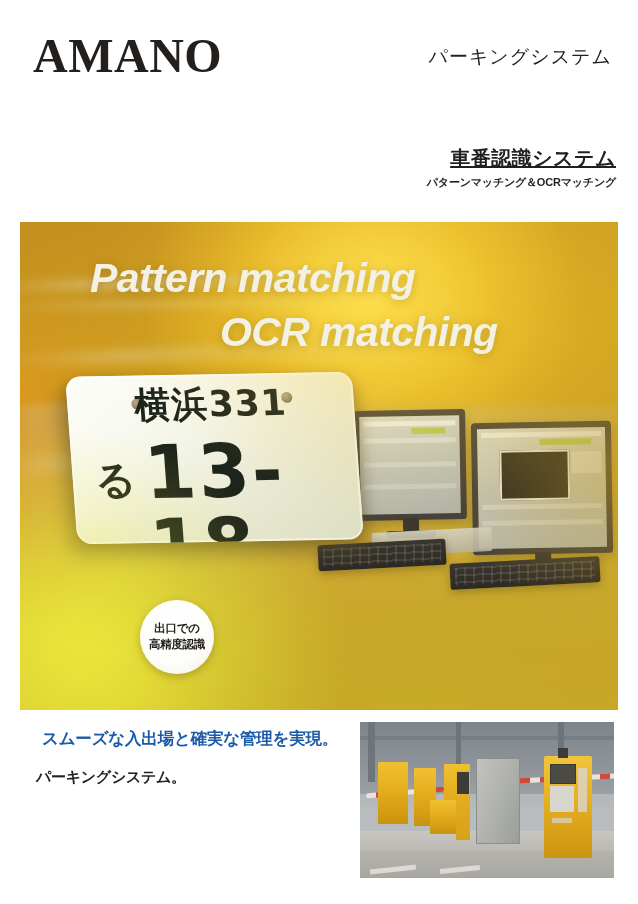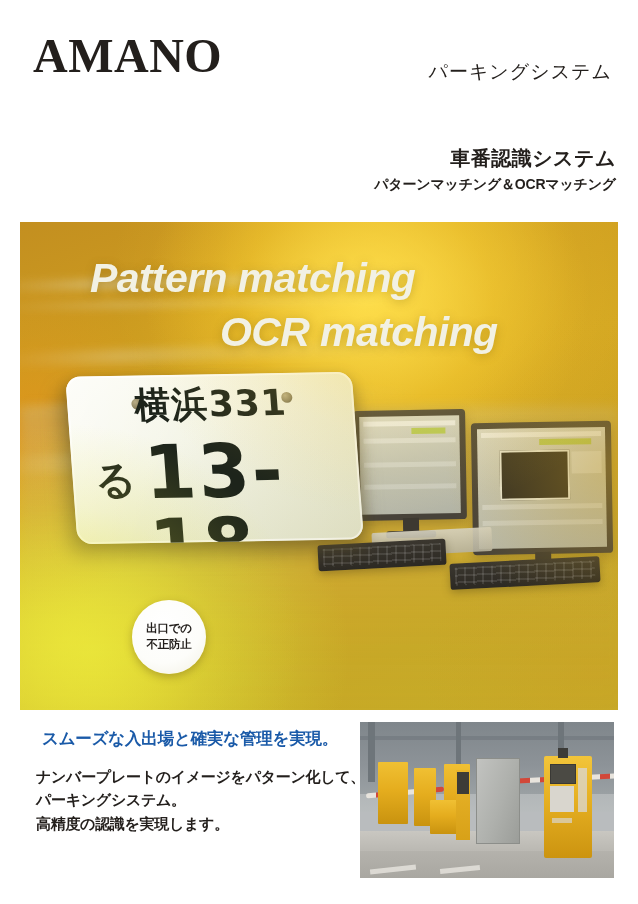--- a/index.html
+++ b/index.html
@@ -31,38 +31,38 @@
   .header-tagline {
     position: absolute;
     right: 26px;
     top: 47px;
     font-size: 19px;
     font-weight: 500;
     color: #231f1c;
     letter-spacing: 1px;
     text-align: right;
     line-height: 1;
-    margin-top: 15px;
   }
   .product-title {
     position: absolute;
     right: 22px;
     top: 147px;
     font-size: 20px;
     font-weight: bold;
     color: #231f1c;
     letter-spacing: 0.5px;
     text-align: right;
     line-height: 1.15;
+    text-decoration: underline;
   }
   .product-subtitle {
     position: absolute;
     right: 22px;
     top: 176px;
-    font-size: 14px;
+    font-size: 11px;
     font-weight: bold;
     color: #231f1c;
     letter-spacing: -0.2px;
     text-align: right;
     line-height: 1.15;
   }
 
   
   .hero {
     position: absolute;
@@ -283,21 +283,21 @@
     pointer-events: none;
     background:
       radial-gradient(ellipse 360px 300px at 62% 12%, rgba(255,220,70,0.55) 0%, rgba(255,210,60,0.12) 50%, rgba(255,200,50,0) 78%),
       radial-gradient(ellipse 300px 280px at 8% 86%, rgba(236,232,58,0.68) 0%, rgba(228,224,56,0.18) 48%, rgba(220,215,50,0) 78%),
       radial-gradient(ellipse 240px 220px at 100% 50%, rgba(206,160,30,0.45) 0%, rgba(206,160,30,0) 72%);
   }
 
   
   .badges {
     position: absolute;
-    left: 112px;
+    left: 120px;
     top: 378px;
     width: 420px;
     display: flex;
     justify-content: space-between;
     z-index: 6;
     flex-direction: column;
   }
   .badge {
     width: 74px;
     height: 74px;
@@ -478,30 +478,28 @@
   </div>
 
   <div class="hero-veil"></div>
 
   <div class="hero-heading hero-line1">Pattern matching</div>
   <div class="hero-heading hero-line2">OCR matching</div>
 
   <div class="badges">
     <div class="badge">
       <span>出口での</span>
-      <span>不正防止</span>
+      <span>高精度認識</span>
     </div>
   </div>
 </div>
 
 <div class="lead-copy" style="color: rgb(26, 90, 168);">スムーズな入出場と確実な管理を実現。</div>
 <div class="body-copy">
-  <div>ナンバープレートのイメージをパターン化して、</div>
   <div>パーキングシステム。</div>
-  <div>高精度の認識を実現します。</div>
 </div>
 
 <div class="site-photo">
   <div class="sp-sky"></div>
   <div class="sp-building"></div>
   <div class="sp-beam" style="left:8px; top:0; width:7px; height:60px;"></div>
   <div class="sp-beam" style="left:96px; top:0; width:5px; height:50px;"></div>
   <div class="sp-beam" style="left:198px; top:0; width:6px; height:40px;"></div>
   <div class="sp-beam" style="left:0; top:14px; width:100%; height:4px; opacity:.55;"></div>
 

